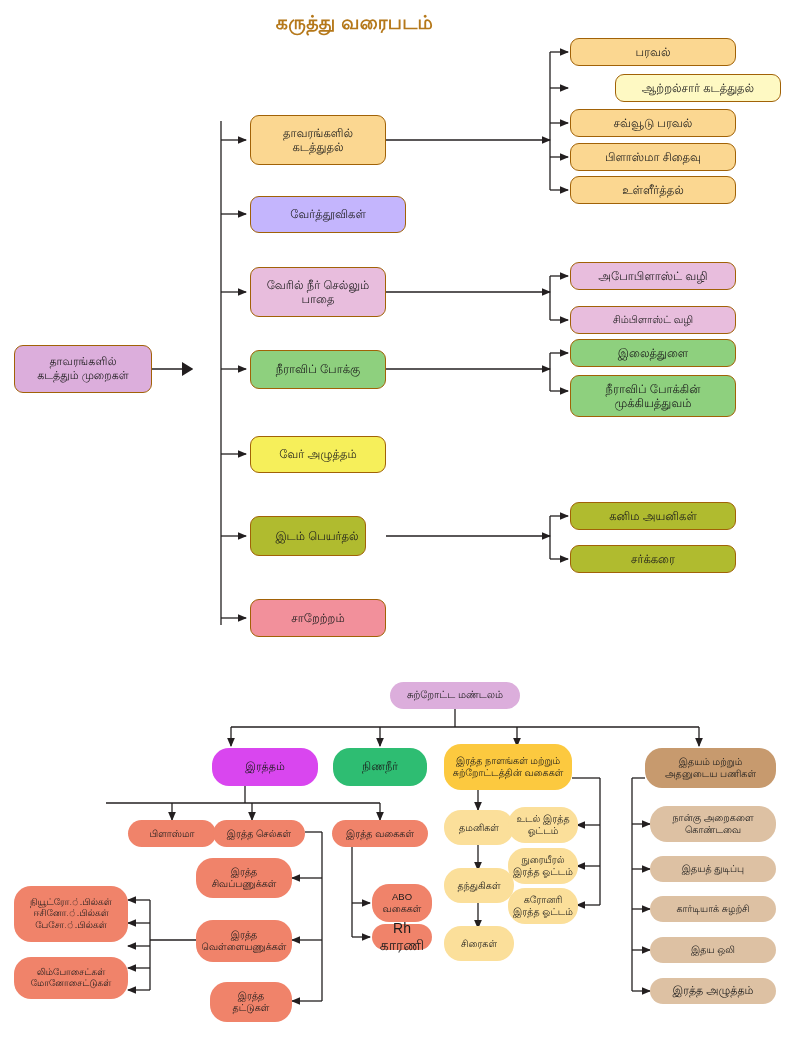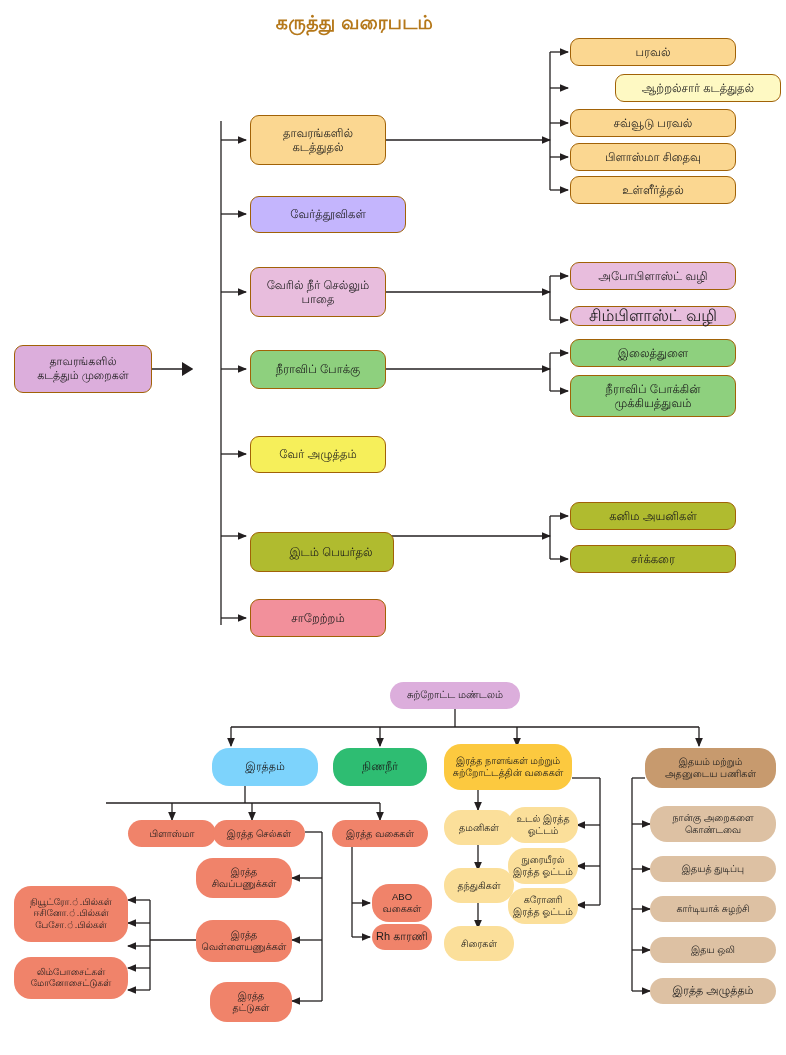--- a/index.html
+++ b/index.html
@@ -145,21 +145,21 @@
         <div>வேரில் நீர் செல்லும்</div>
         <div>பாதை</div>
       </span>
   </div>
   <div class="node" style="left:250px;top:350px;width:136px;height:39px;background:#8ed07e;font-size:11.5px;">
     <span>நீராவிப் போக்கு</span>
   </div>
   <div class="node" style="left:250px;top:436px;width:136px;height:37px;background:#f6ef5a;font-size:11.5px;">
     <span>வேர் அழுத்தம்</span>
   </div>
-  <div class="node" style="left:250px;top:532px;width:144px;height:40px;background:#b0bb2f;font-size:11.5px;padding-left:22px;">
+  <div class="node" style="left:250px;top:516px;width:116px;height:40px;background:#b0bb2f;font-size:11.5px;padding-left:22px;">
     <span>இடம் பெயர்தல்</span>
   </div>
   <div class="node" style="left:250px;top:599px;width:136px;height:38px;background:#f2909b;font-size:11.5px;">
     <span>சாறேற்றம்</span>
   </div>
 
   <div class="node" style="left:570px;top:38px;width:166px;height:28px;background:#fbd791;font-size:11.5px;">
     <span>பரவல்</span>
     </div>
   <div class="node" style="left:570px;top:74px;width:166px;height:28px;background:#fef9c3;font-size:11.5px;margin-left:45px;">
@@ -171,21 +171,21 @@
   <div class="node" style="left:570px;top:143px;width:166px;height:28px;background:#fbd791;font-size:11.5px;">
     <span>பிளாஸ்மா சிதைவு</span>
     </div>
   <div class="node" style="left:570px;top:176px;width:166px;height:28px;background:#fbd791;font-size:11.5px;">
     <span>உள்ளீர்த்தல்</span>
     </div>
 
   <div class="node" style="left:570px;top:262px;width:166px;height:28px;background:#e8bddd;font-size:11.5px;">
     <span>அபோபிளாஸ்ட் வழி</span>
     </div>
-  <div class="node" style="left:570px;top:306px;width:166px;height:20px;background:#e8bddd;font-size:16px;justify-content:center;">
+  <div class="node" style="left:570px;top:306px;width:166px;height:28px;background:#e8bddd;font-size:10px;justify-content:center;">
     <span>சிம்பிளாஸ்ட் வழி</span>
     </div>
 
   <div class="node" style="left:570px;top:339px;width:166px;height:28px;background:#8ed07e;font-size:11.5px;">
     <span>இலைத்துளை</span>
     </div>
   <div class="node" style="left:570px;top:375px;width:166px;height:42px;background:#8ed07e;font-size:11.5px;">
     <span>
         <div>நீராவிப் போக்கின்</div>
         <div>முக்கியத்துவம்</div>
@@ -196,21 +196,21 @@
     <span>கனிம அயனிகள்</span>
     </div>
   <div class="node" style="left:570px;top:545px;width:166px;height:28px;background:#b0bb2f;font-size:11.5px;">
     <span>சர்க்கரை</span>
     </div>
 
   <div class="node pill" style="left:390px;top:682px;width:130px;height:27px;background:#dcaedc;font-size:10px;">
     <span>சுற்றோட்ட மண்டலம்</span>
   </div>
 
-  <div class="node pill" style="left:212px;top:748px;width:106px;height:38px;background:#7dd3fc;font-size:11px;">
+  <div class="node pill" style="left:212px;top:748px;width:106px;height:38px;background:#d946ef;font-size:11px;">
     <span>இரத்தம்</span>
     </div>
 
   <div class="node pill" style="left:128px;top:820px;width:88px;height:27px;background:#f0836a;font-size:9.5px;">
     <span>பிளாஸ்மா</span>
     </div>
   <div class="node pill" style="left:213px;top:820px;width:92px;height:27px;background:#f0836a;font-size:9.5px;">
     <span>இரத்த செல்கள்</span>
     </div>
   <div class="node pill" style="left:332px;top:820px;width:96px;height:27px;background:#f0836a;font-size:9.5px;">
@@ -249,21 +249,21 @@
         <div>மோனோசைட்டுகள்</div>
       </span>
     </div>
 
   <div class="node pill" style="left:372px;top:884px;width:60px;height:38px;background:#f0836a;font-size:9.5px;">
     <span>
         <div>ABO</div>
         <div>வகைகள்</div>
       </span>
     </div>
-  <div class="node pill" style="left:372px;top:924px;width:60px;height:26px;background:#f0836a;font-size:11px;">
+  <div class="node pill" style="left:372px;top:924px;width:60px;height:26px;background:#f0836a;font-size:14px;">
     <span>Rh காரணி</span>
     </div>
 
   <div class="node pill" style="left:333px;top:748px;width:94px;height:38px;background:#2ebd72;font-size:11px;">
     <span>நிணநீர்</span>
     </div>
 
   <div class="node pill" style="left:444px;top:744px;width:128px;height:46px;background:#fcc93f;font-size:9.5px;">
     <span>
         <div>இரத்த நாளங்கள் மற்றும்</div>

